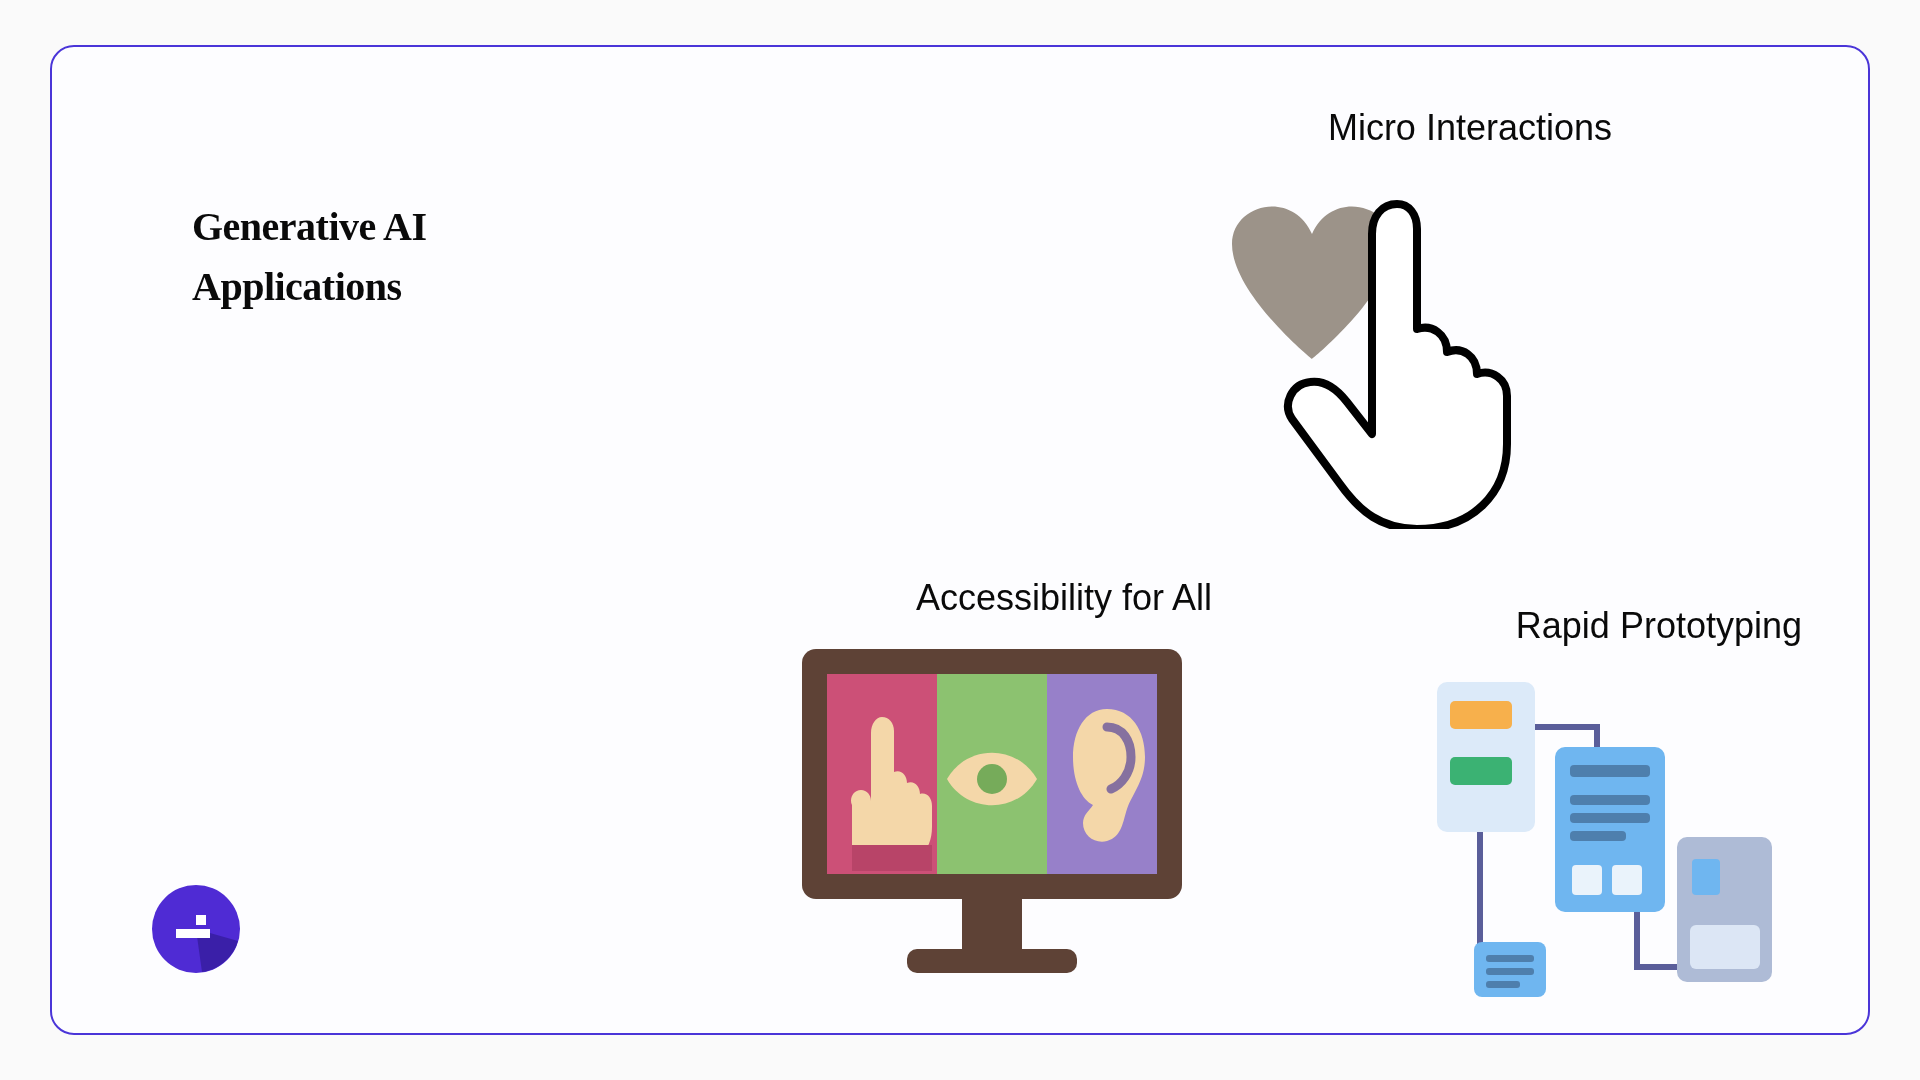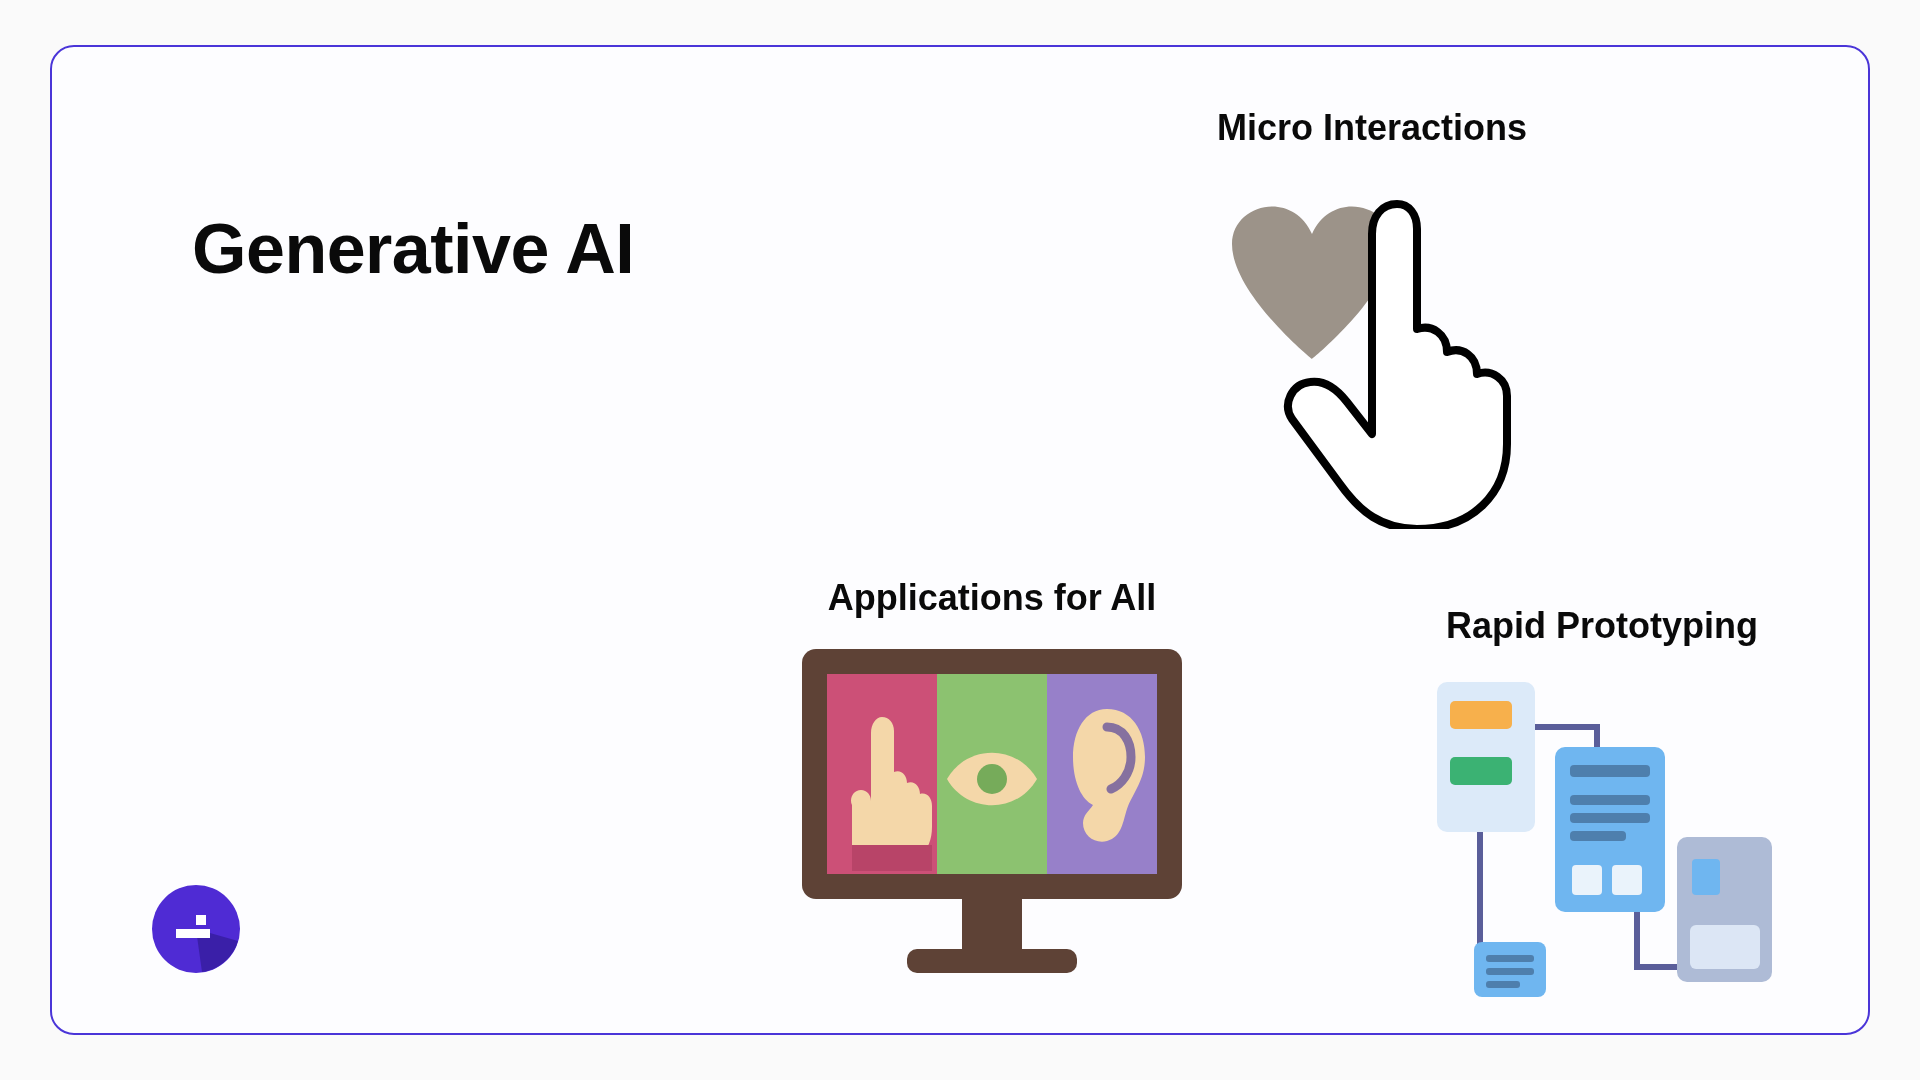--- a/index.html
+++ b/index.html
@@ -17,31 +17,32 @@
       height: 990px;
       border: 2px solid #4a35d8;
       border-radius: 24px;
       background: #fdfdff;
       position: relative;
     }
     .main-title {
       position: absolute;
       left: 140px;
       top: 150px;
-      font-size: 70px;
+      font-size: 40px;
       font-weight: 700;
       color: #0a0a0a;
       line-height: 1.5;
       letter-spacing: -0.5px;
+      font-family: Liberation Serif, serif;
     }
     .section-label {
       font-size: 36px;
-      font-weight: 700;
+      font-weight: 400;
       color: #0a0a0a;
-      text-align: center;
+      text-align: right;
     }
     .micro-section {
       position: absolute;
       left: 1080px;
       top: 60px;
       width: 480px;
     }
     .micro-graphic {
       position: relative;
       width: 360px;
@@ -80,20 +81,21 @@
       height: 88px;
     }
   </style>
 </head>
 <body>
 
 <div class="frame">
 
   <div class="main-title">
     <div>Generative AI</div>
+    <div>Applications</div>
   </div>
 
   <div class="micro-section">
     <div class="section-label">Micro Interactions</div>
     <div class="micro-graphic">
       <svg width="360" height="360" viewBox="0 0 360 360">
 
         <path d="M90 105 C90 65, 150 50, 170 95 C190 50, 250 65, 250 105 C250 155, 170 220, 170 220 C170 220, 90 155, 90 105 Z" fill="#9c9389" transform="translate(-50,-30)"></path>
 
         <g transform="translate(110,25)">
@@ -104,21 +106,21 @@
                    C205 300, 170 335, 115 335
                    C80 335, 58 318, 38 290 L-10 225
                    C-20 210, -10 190, 8 188 C22 186, 35 195, 45 208 L70 240 L70 40
                    C70 22, 80 10, 95 10 Z" fill="#ffffff" stroke="#000000" stroke-width="8" stroke-linejoin="round"></path>
         </g>
       </svg>
     </div>
   </div>
 
   <div class="accessibility-section">
-    <div class="section-label">Applications for All</div>
+    <div class="section-label">Accessibility for All</div>
     <div class="accessibility-graphic">
       <svg width="400" height="360" viewBox="0 0 400 360">
 
         <rect x="10" y="10" width="380" height="250" rx="14" fill="#5e4236"></rect>
 
         <rect x="35" y="35" width="110" height="200" fill="#cc5077"></rect>
         <rect x="145" y="35" width="110" height="200" fill="#8cc270"></rect>
         <rect x="255" y="35" width="110" height="200" fill="#9780c9"></rect>
 
         <g transform="translate(55,78)">

